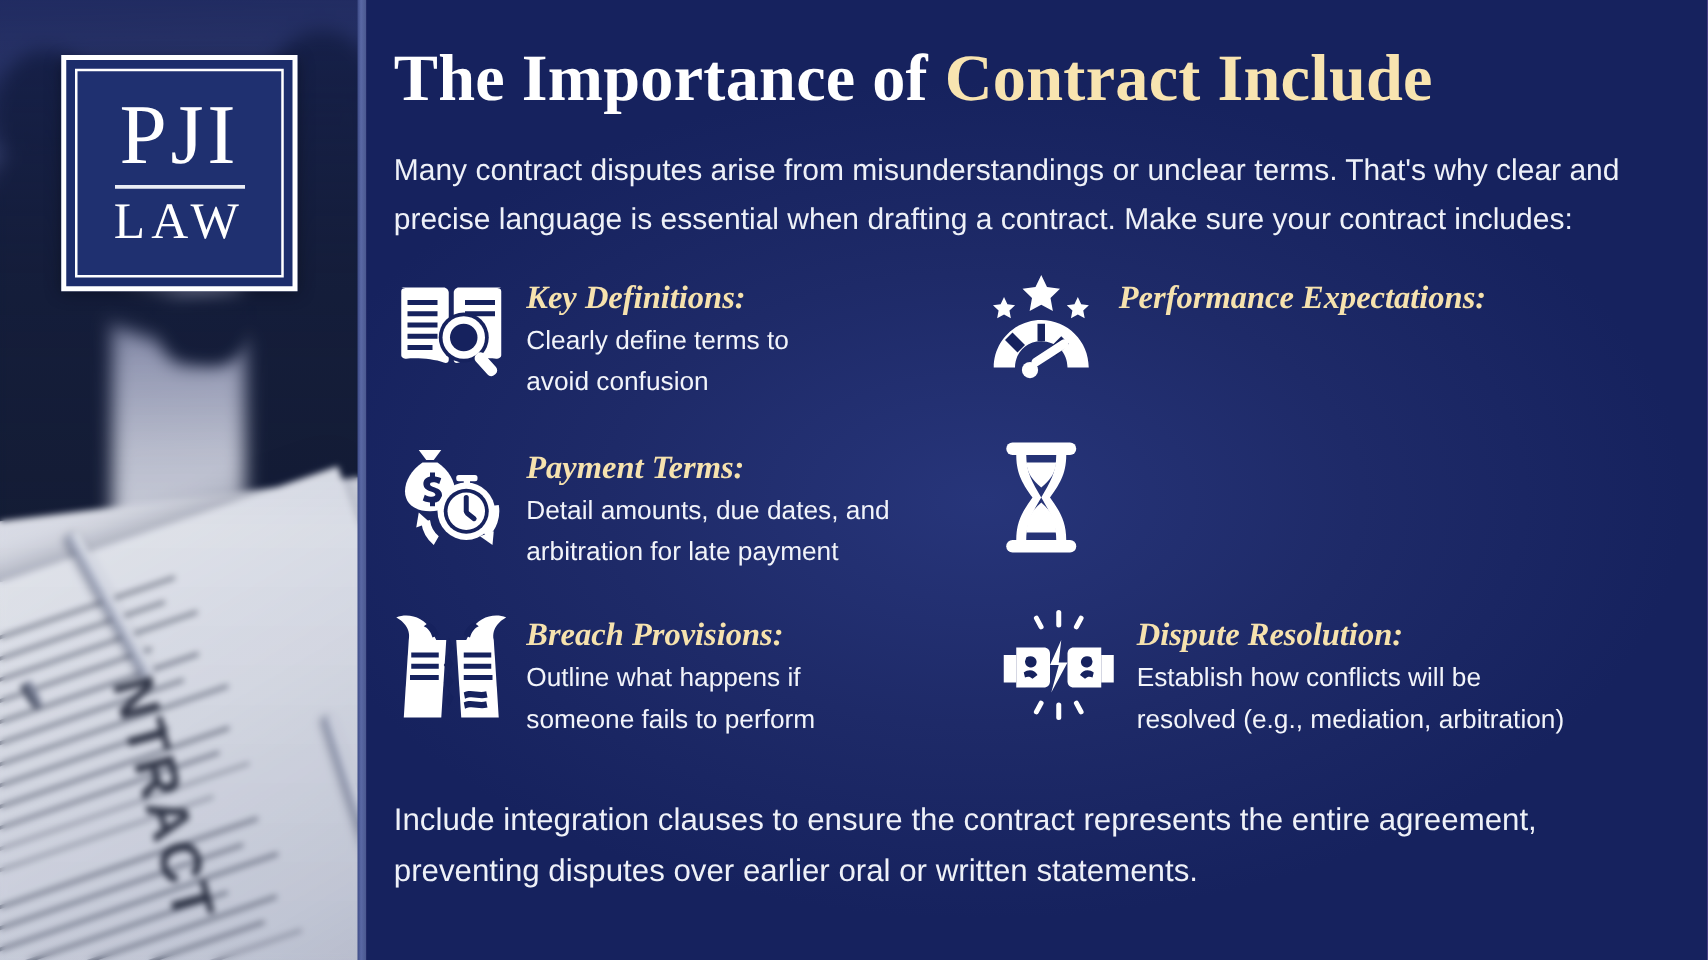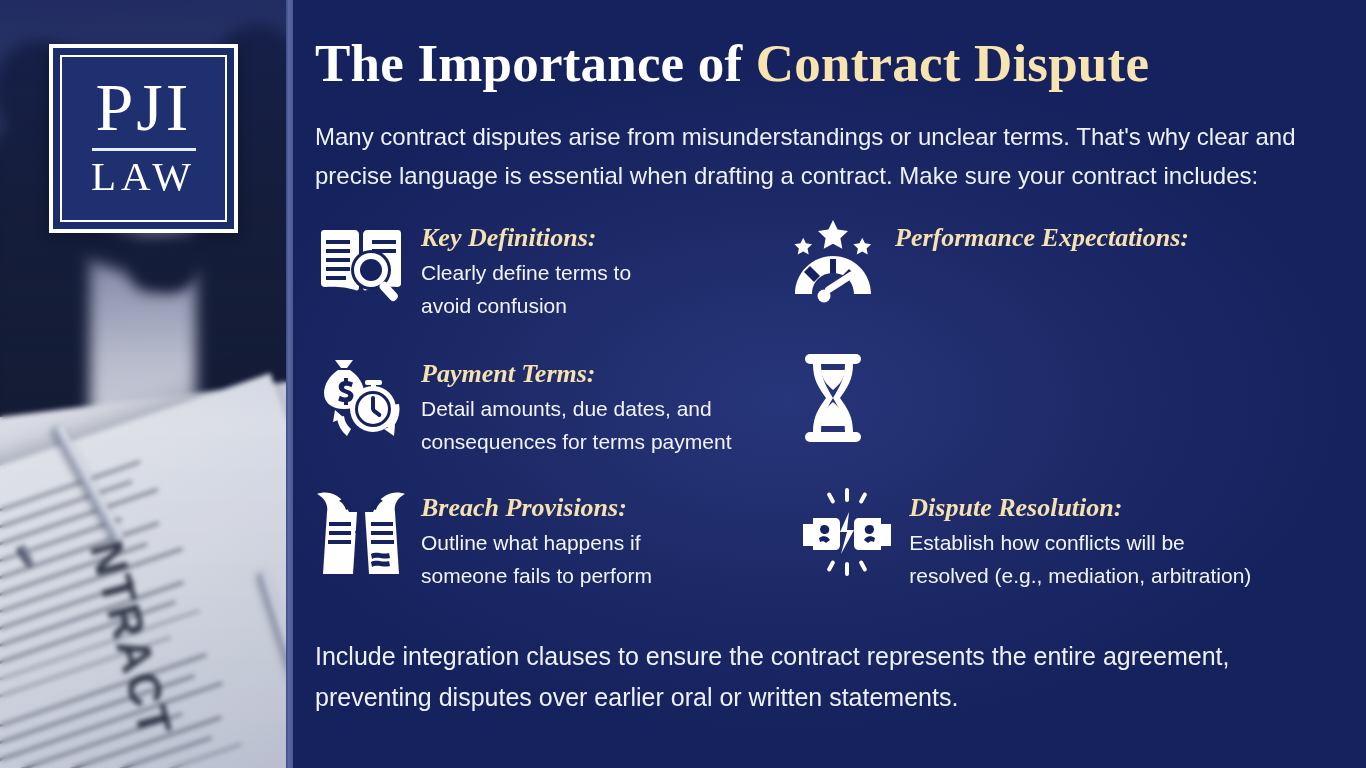--- a/index.html
+++ b/index.html
@@ -232,21 +232,21 @@
         <div class="logo-law">LAW</div>
       </div>
     </div>
   </div>
 
   <div class="divider"></div>
 
   <div class="content">
 
     <div class="title">
-      <span class="t-white">The Importance of </span><span class="t-gold">Contract Dispute</span>
+      <span class="t-white">The Importance of </span><span class="t-gold">Contract Include</span>
     </div>
 
     <div class="intro">Many contract disputes arise from misunderstandings or unclear terms. That's why clear and precise language is essential when drafting a contract. Make sure your contract includes:</div>
 
     <div class="grid">
 
       <div class="row r1">
 
         <div class="cell c1">
           <div class="icon-wrap">
@@ -310,21 +310,21 @@
               <rect x="56" y="31" width="5" height="6"></rect>
               <path d="M84 52 a28 28 0 0 1 -9 26 l-5-6 a20 20 0 0 0 6-19z"></path>
               <path d="M79 84 l-10-7 11-4z"></path>
               <path d="M22 66 a28 28 0 0 0 10 18 l4-7 a20 20 0 0 1 -7-13z"></path>
               <path d="M20 58 l9 8 -11 4z"></path>
             </svg>
           </div>
           <div class="txt">
             <div class="head">Payment Terms:</div>
             <div class="body">Detail amounts, due dates, and
-consequences for terms payment</div>
+arbitration for late payment</div>
           </div>
         </div>
 
         <div class="cell c2">
           <div class="icon-wrap narrow">
             <svg width="72" height="92" viewBox="0 0 72 92" fill="#ffffff" aria-hidden="true">
               <rect x="8" y="2" width="56" height="10" rx="5"></rect>
               <rect x="8" y="80" width="56" height="10" rx="5"></rect>
               <path d="M16 12 h8 c0 14 5 22 12 34 -7 12-12 20-12 34 h-8 c0-16 6-24 13-34 -7-10-13-18-13-34z"></path>
               <path d="M56 12 h-8 c0 14-5 22-12 34 7 12 12 20 12 34 h8 c0-16-6-24-13-34 7-10 13-18 13-34z"></path>

